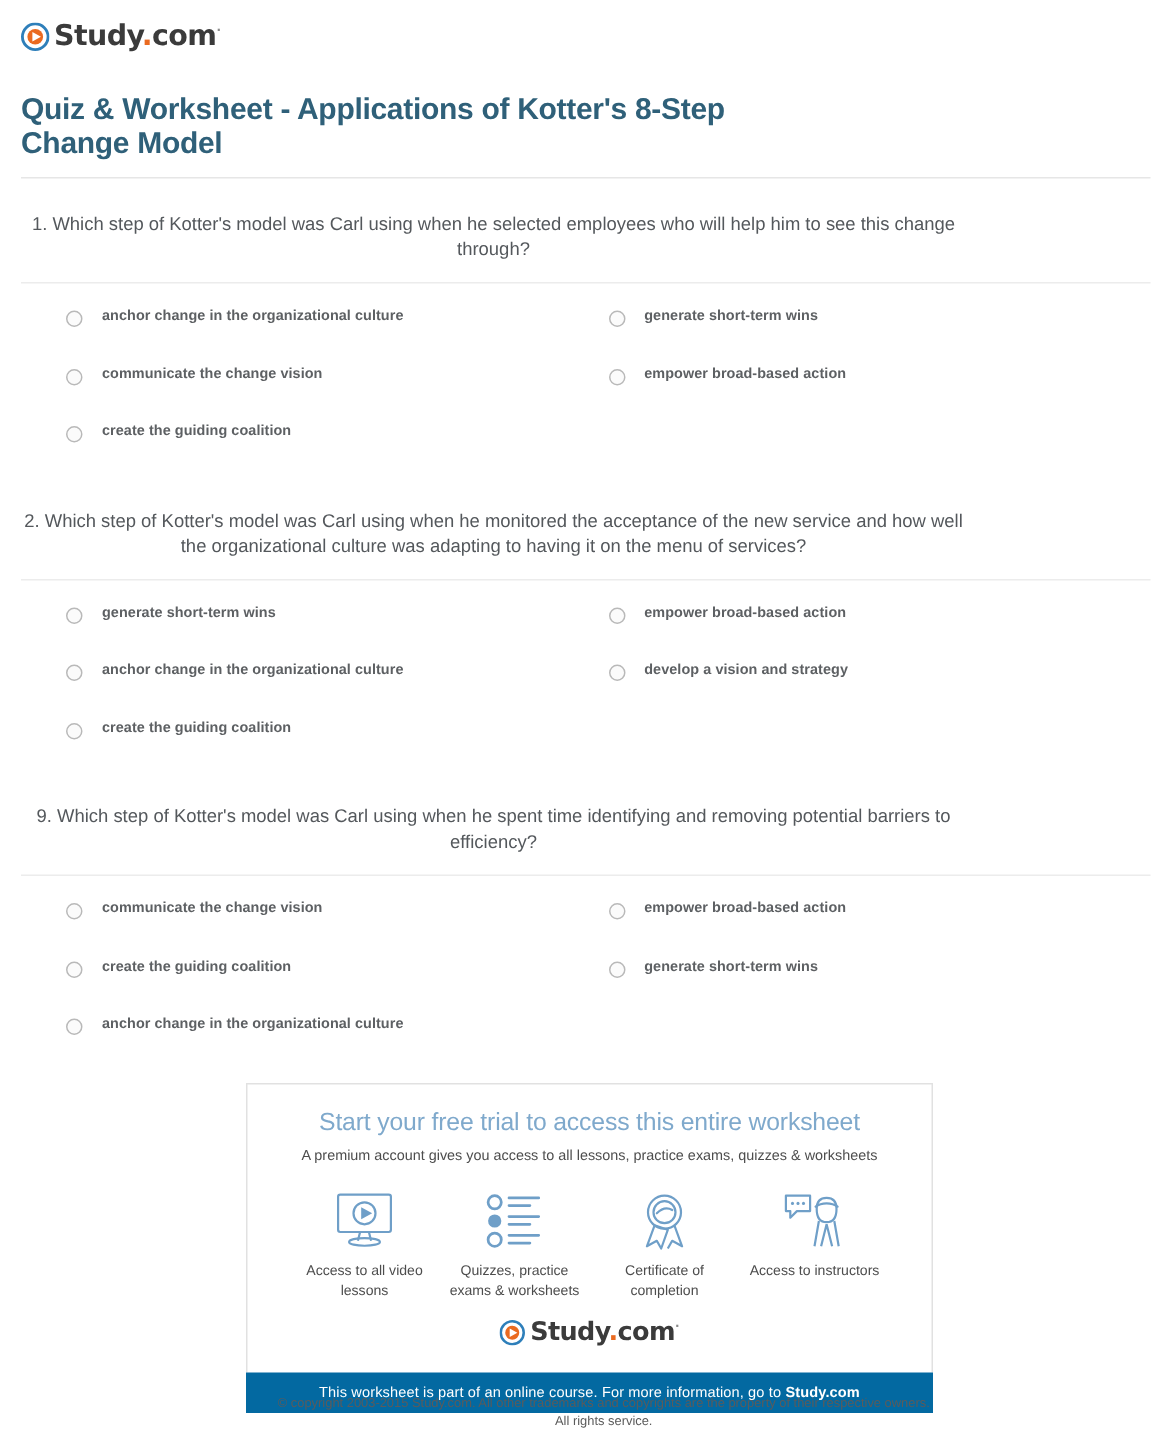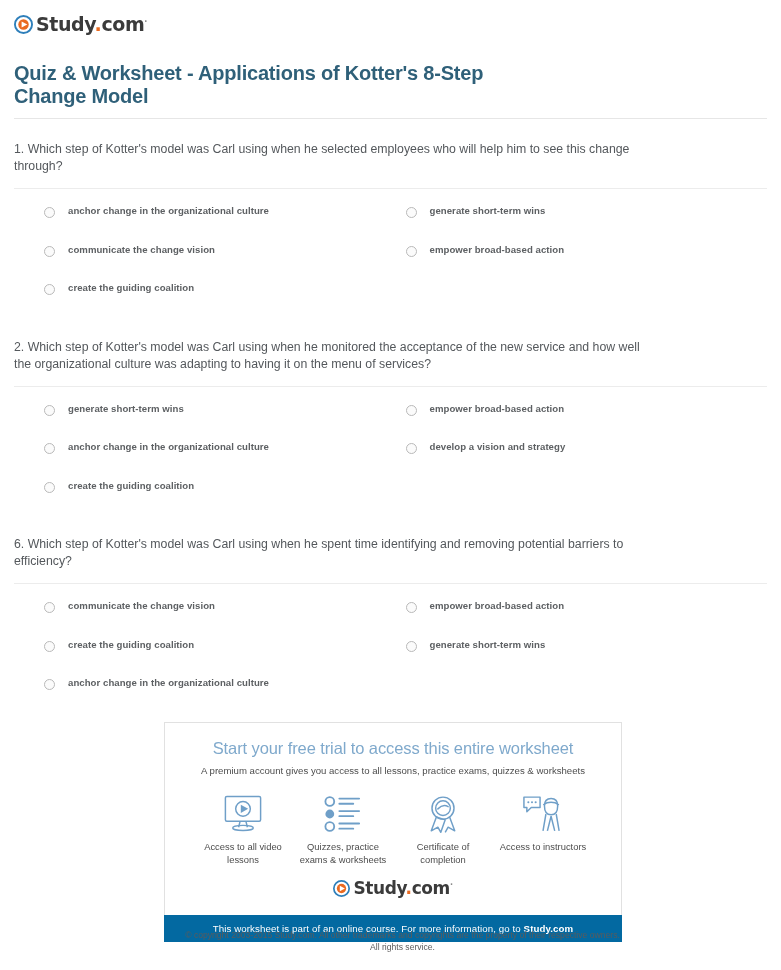--- a/index.html
+++ b/index.html
@@ -86,20 +86,21 @@
     padding: 0 14px;
   }
   .question-block {
     padding-top: 22px;
   }
   .question-text {
     font-size: 12.3px;
     line-height: 17px;
     color: #54585c;
     max-width: 630px;
+    text-align: center;
   }
   .q-rule {
     height: 1px;
     background: #ececec;
     margin-top: 13px;
   }
   .options {
     display: flex;
     flex-wrap: wrap;
     padding: 12px 0 0 30px;
@@ -285,21 +286,21 @@
           <span class="label">develop a vision and strategy</span>
         </div>
         <div class="option">
           <span class="radio"></span>
           <span class="label">create the guiding coalition</span>
         </div>
       </div>
     </div>
 
     <div class="question-block">
-      <div class="question-text">6. Which step of Kotter's model was Carl using when he spent time identifying and removing potential barriers to efficiency?</div>
+      <div class="question-text">9. Which step of Kotter's model was Carl using when he spent time identifying and removing potential barriers to efficiency?</div>
       <div class="q-rule"></div>
       <div class="options">
         <div class="option">
           <span class="radio"></span>
           <span class="label">communicate the change vision</span>
         </div>
         <div class="option">
           <span class="radio"></span>
           <span class="label">empower broad-based action</span>
         </div>

